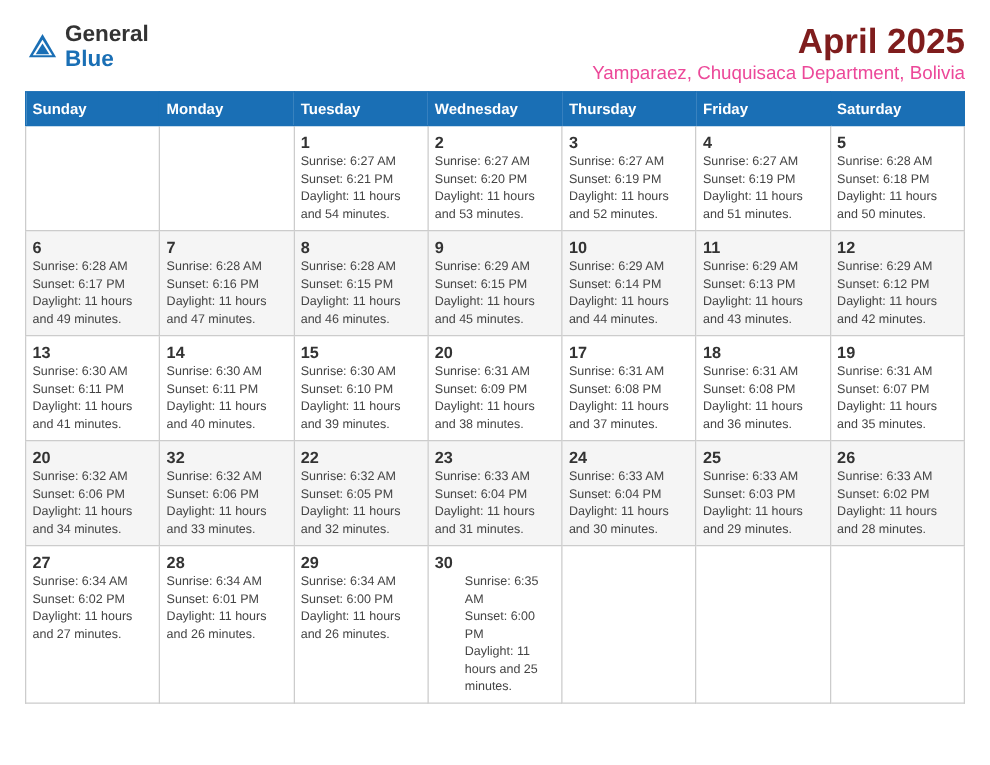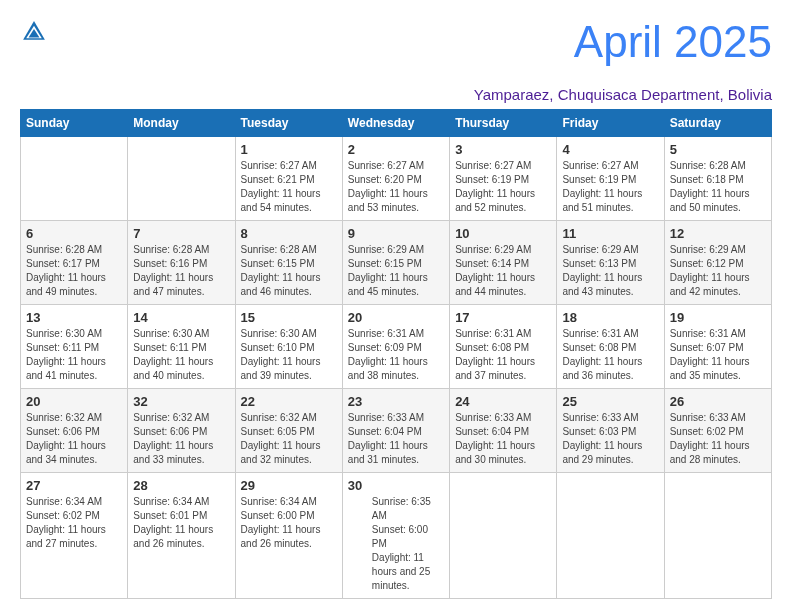--- a/index.html
+++ b/index.html
@@ -37,29 +37,29 @@
       color: #1a6fb5;
     }
     .logo-icon {
       width: 28px;
       height: 28px;
     }
     .title-block {
       text-align: right;
     }
     .month-title {
-      font-size: 44px;
-      font-weight: normal;
-      color: #3b82f6;
+      font-size: 28px;
+      font-weight: bold;
+      color: #7f1d1d;
       line-height: 1.1;
     }
     .location-title {
       font-size: 15px;
-      color: #4c1d95;
-      margin-top: 20px;
+      color: #ec4899;
+      margin-top: 1px;
     }
     table {
       width: 100%;
       border-collapse: collapse;
       table-layout: fixed;
       border-radius: 14px;
     }
     thead tr th {
       background: #1a6fb5;
       color: #fff;
@@ -102,20 +102,24 @@
 </head>
 <body>
 
 <div class="header">
   <div class="logo">
     <svg class="logo-icon" viewBox="0 0 36 36">
       <polygon points="18,4 32,28 4,28" fill="#1a6fb5"></polygon>
       <polygon points="18,10 28,26 8,26" fill="#fff"></polygon>
       <polygon points="18,14 25,25 11,25" fill="#1a6fb5"></polygon>
     </svg>
+    <div class="logo-text">
+      <span class="logo-general">General</span>
+      <span class="logo-blue">Blue</span>
+    </div>
   </div>
   <div class="title-block">
     <div class="month-title">April 2025</div>
     <div class="location-title">Yamparaez, Chuquisaca Department, Bolivia</div>
   </div>
 </div>
 
 <table>
   <thead>
     <tr>

